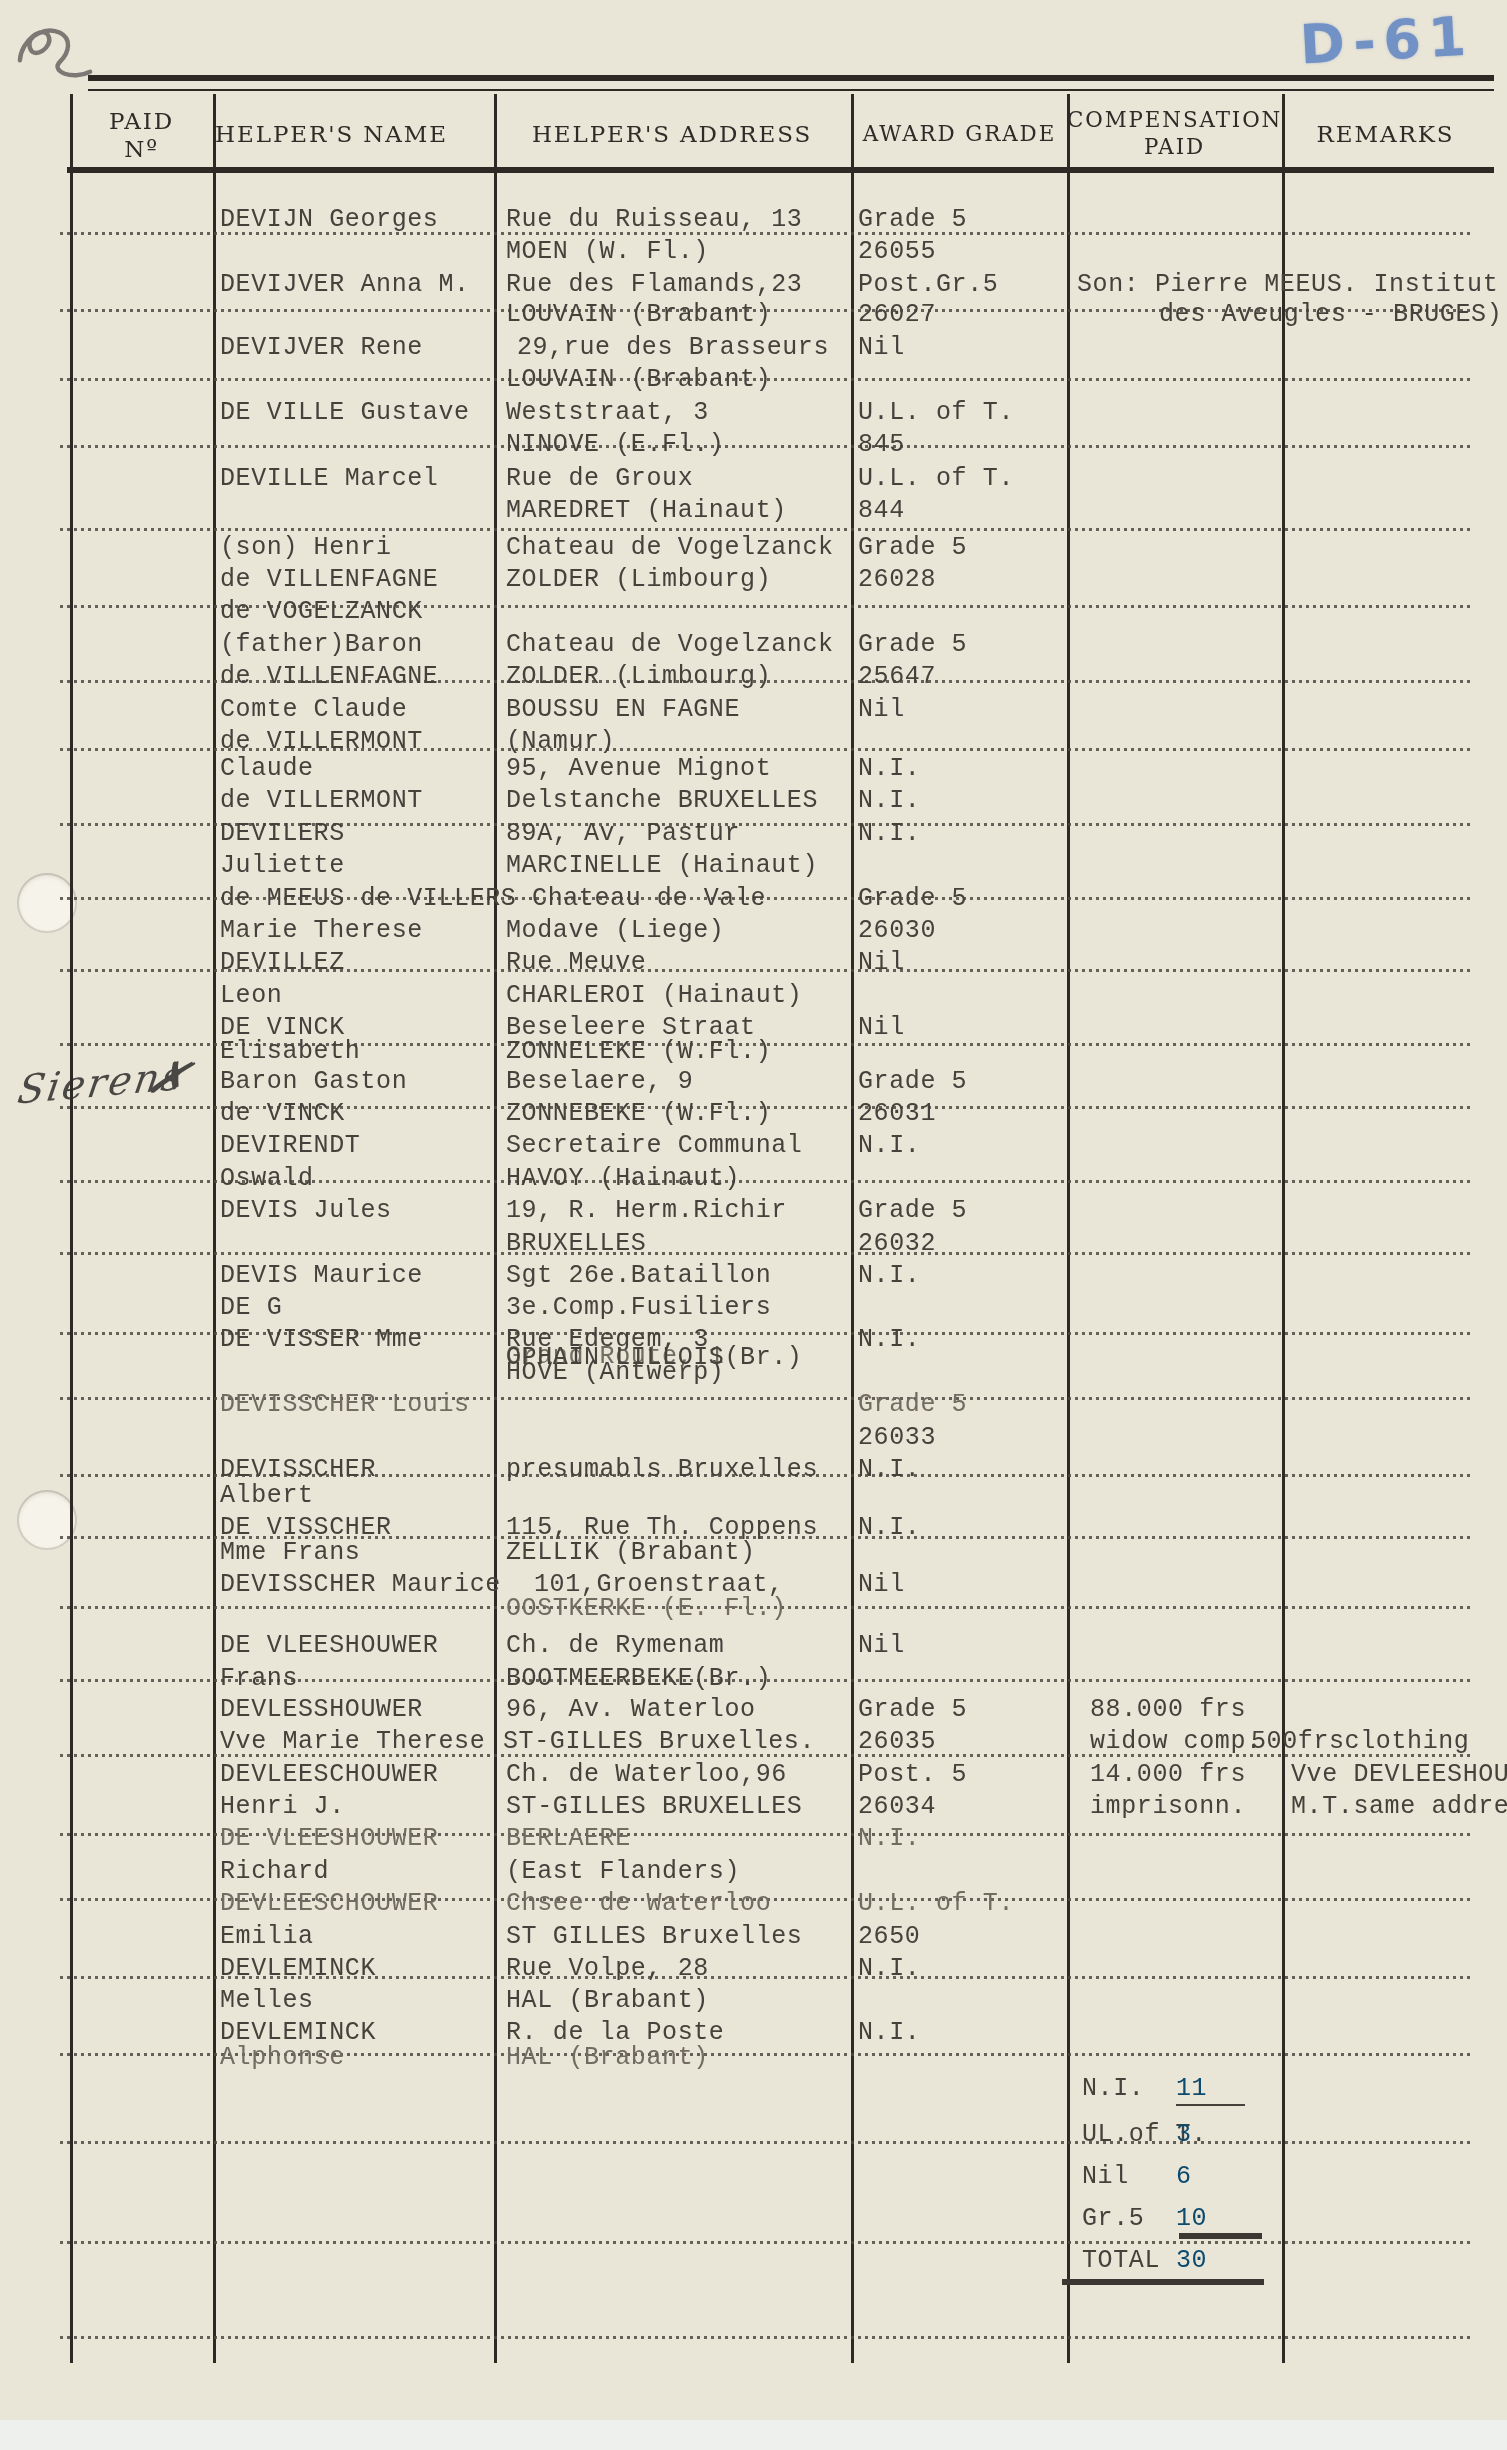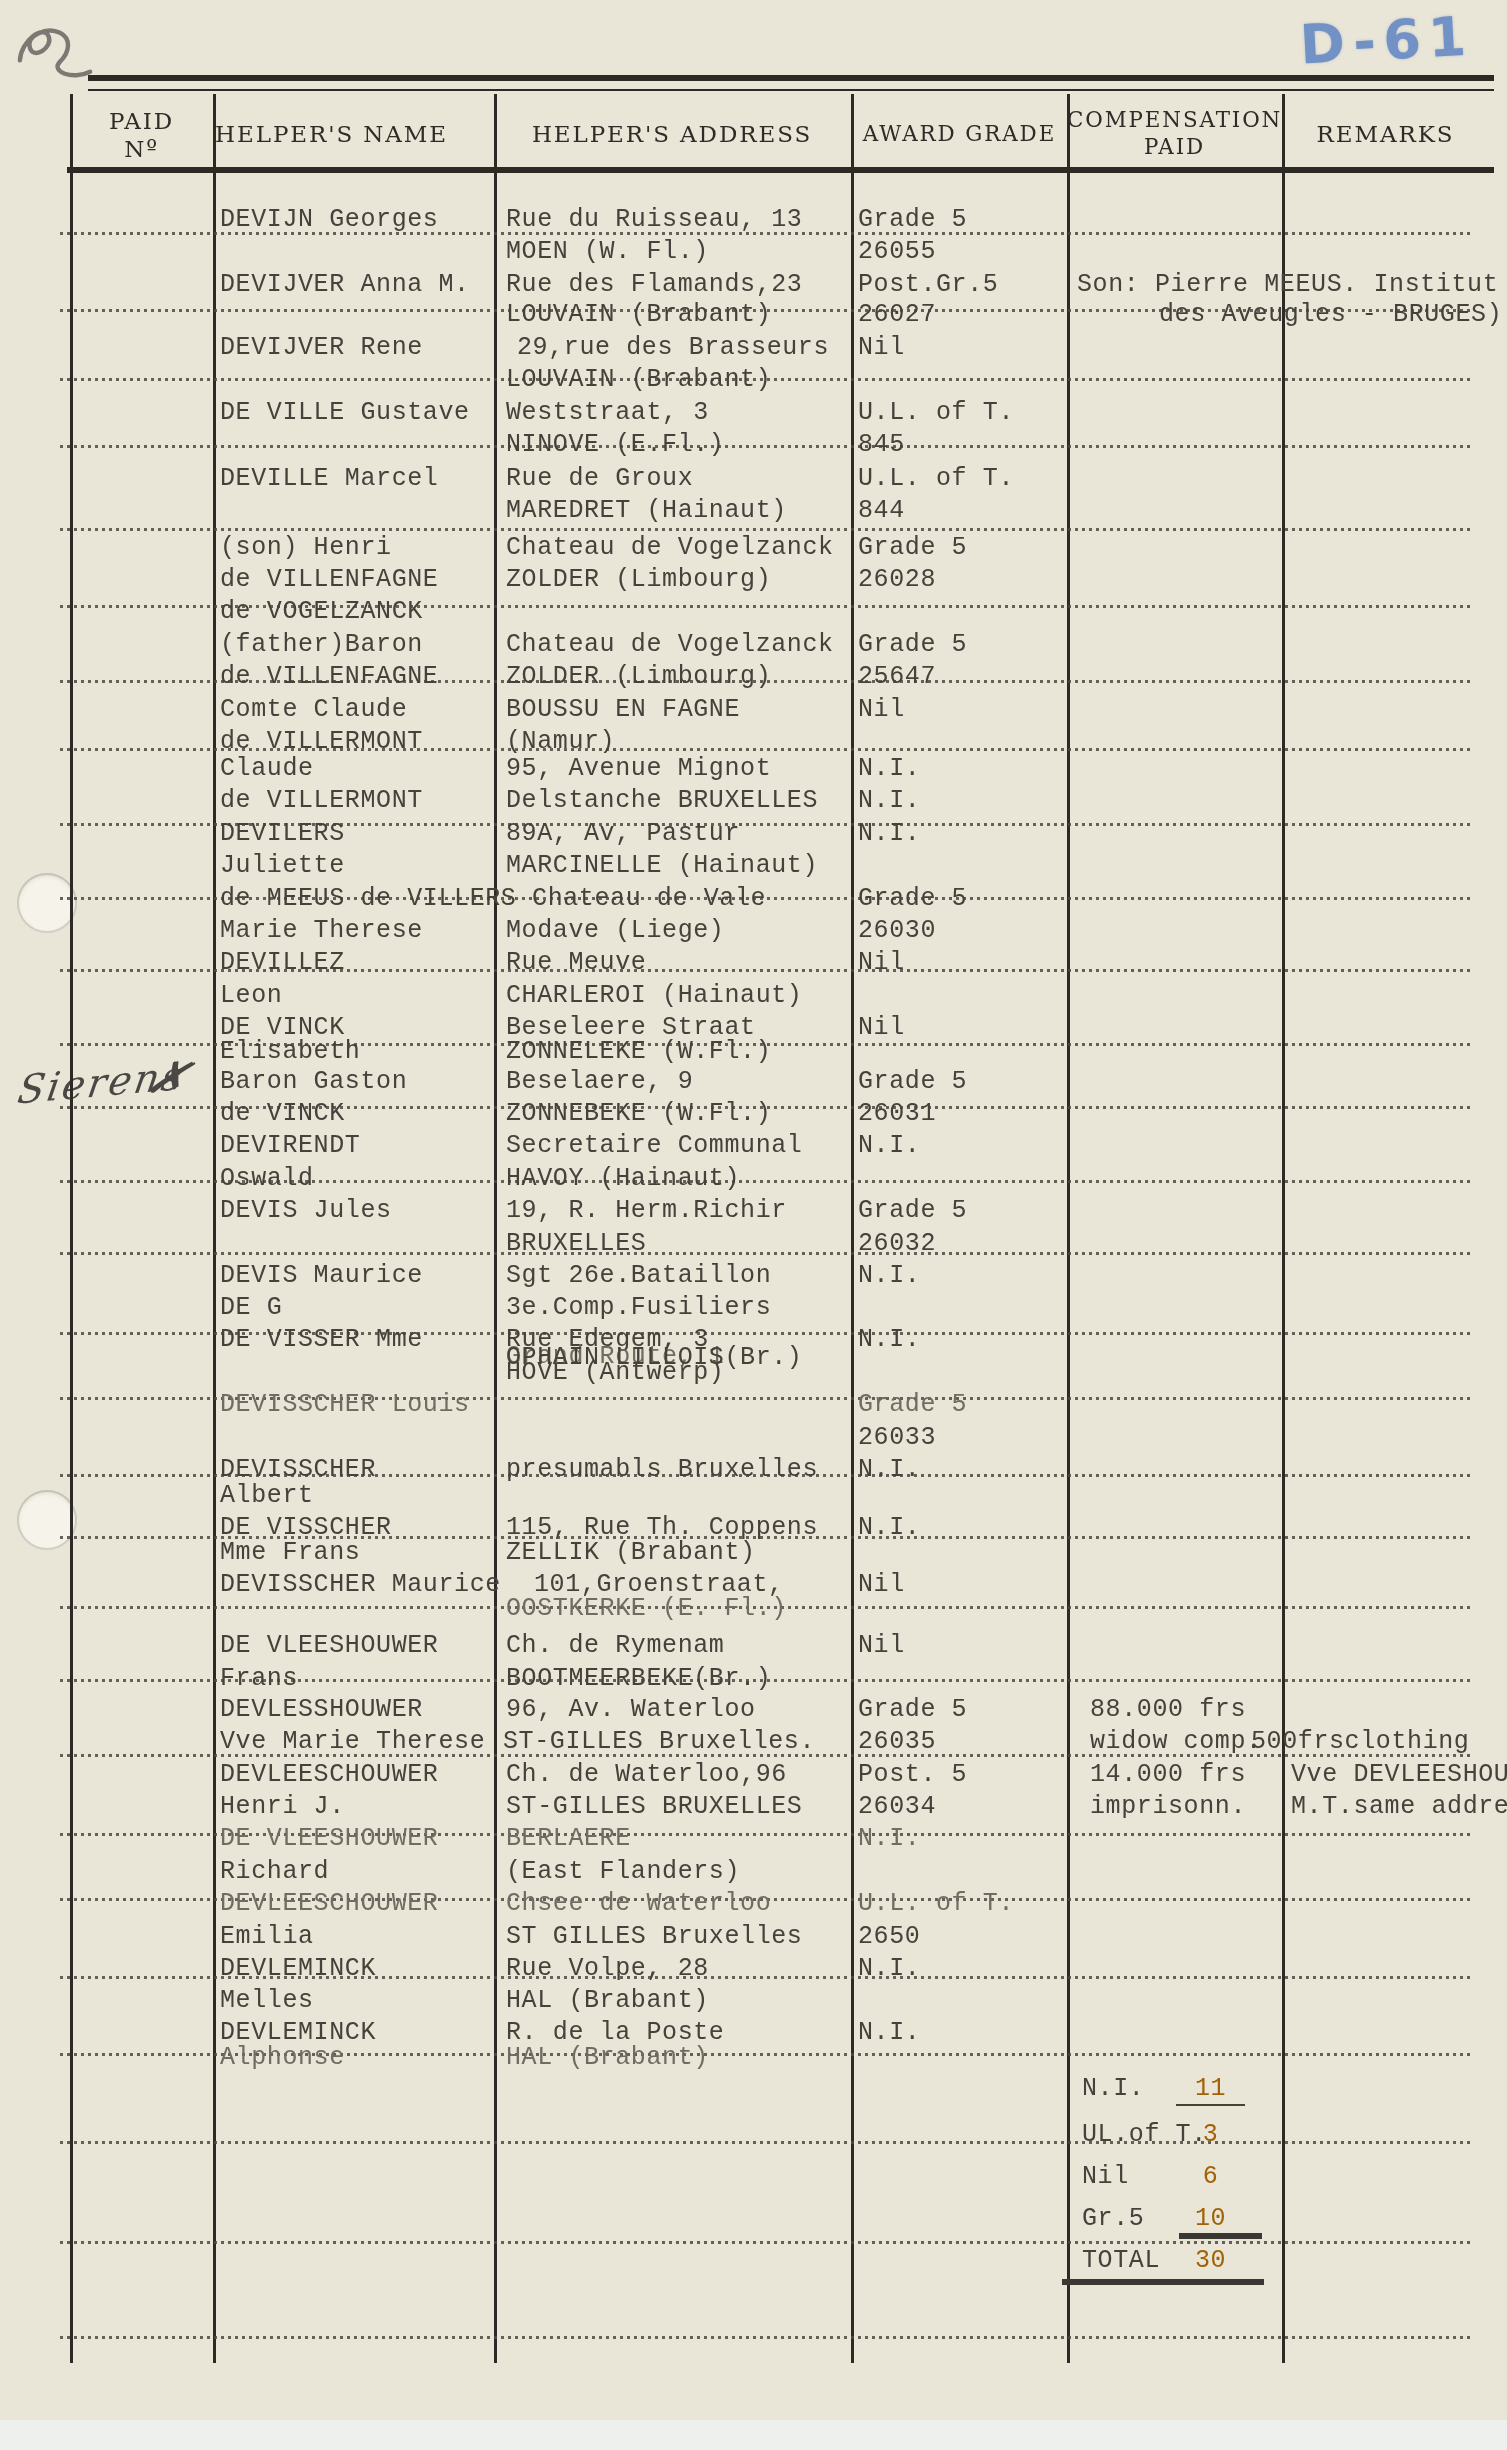--- a/index.html
+++ b/index.html
@@ -15,21 +15,21 @@
     background:repeating-linear-gradient(90deg,#4d4941 0 3.1px,transparent 3.1px 7px);
     opacity:.85;
   }
   .tw{
     position:absolute;
     font:25px/1 "Liberation Mono","DejaVu Sans Mono",monospace;
     color:#45423c; letter-spacing:0.6px; white-space:pre;
   }
   .tw.faded{color:#716c62;}
   .tot-label{position:absolute;font:25px/1 "Liberation Mono","DejaVu Sans Mono",monospace;color:#45423c;letter-spacing:0.6px;white-space:pre;}
-  .tot-value{position:absolute;font:25px/1 "Liberation Mono","DejaVu Sans Mono",monospace;color:#a16207;letter-spacing:0.6px;text-align:center;width:69px;}
+  .tot-value{position:absolute;font:25px/1 "Liberation Mono","DejaVu Sans Mono",monospace;color:#0c4a6e;letter-spacing:0.6px;text-align:left;width:69px;}
   .tot-value.u{border-bottom:2.5px solid #45423c;padding-bottom:2.5px;}
   .hdr{
     position:absolute; text-align:center;
     font-family:"DejaVu Serif","Liberation Serif",serif;
     font-size:23px; color:#2f2c28; letter-spacing:1.9px; white-space:pre;
   }
   .docnum{
     position:absolute; left:1300px; top:8.8px;
     font:bold 54px "DejaVu Sans","Liberation Sans",sans-serif;
     color:#7291c5; letter-spacing:7.5px;

